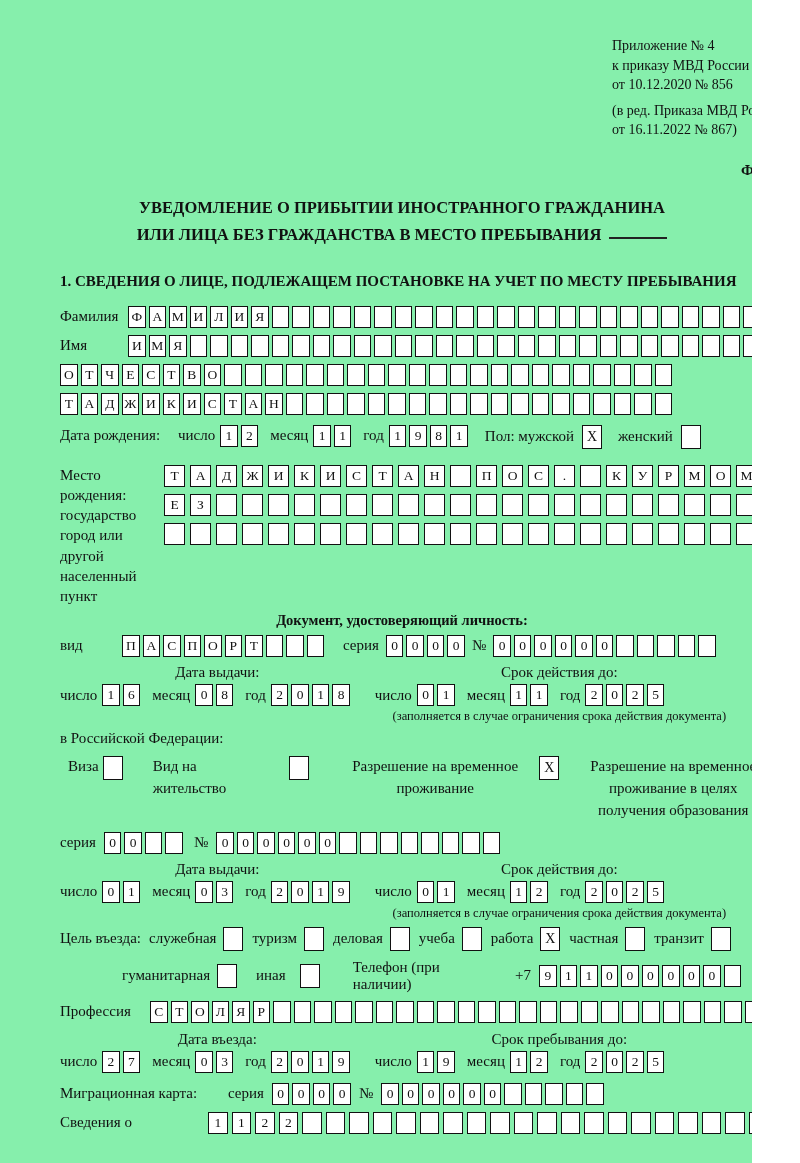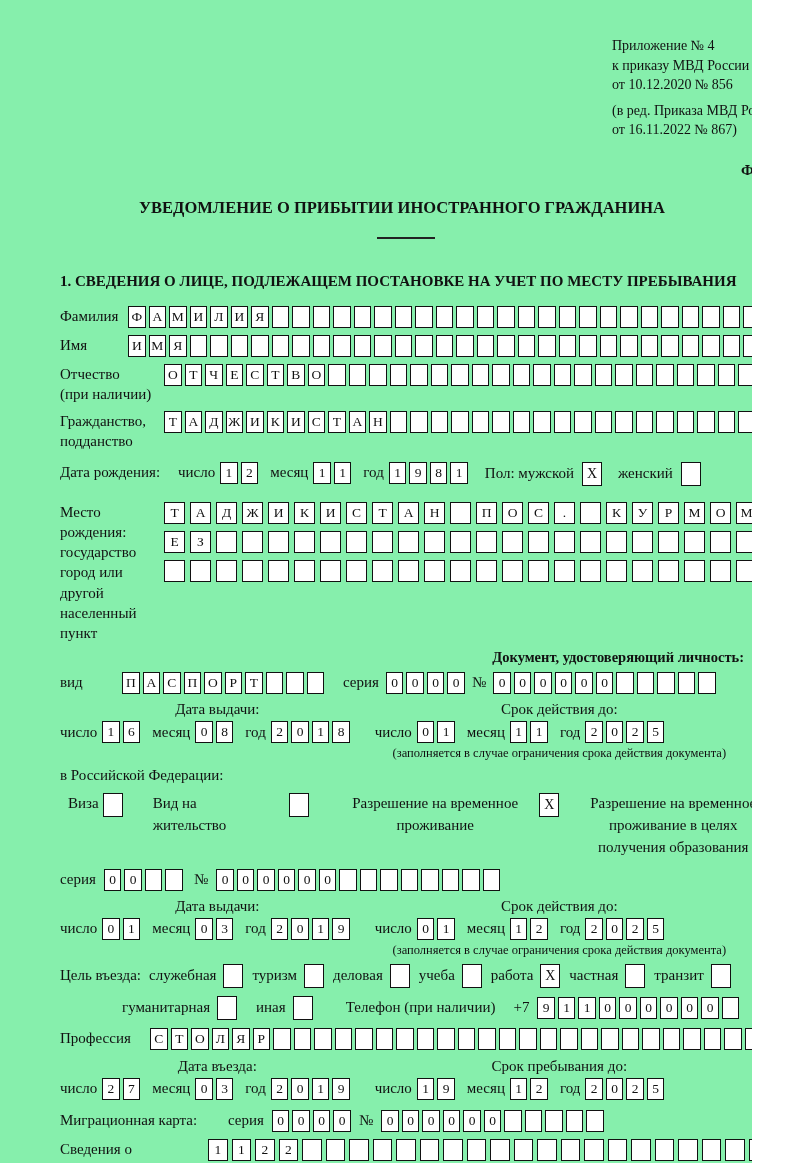--- a/index.html
+++ b/index.html
@@ -34,21 +34,21 @@
   .dategroup{display:flex;align-items:center;font-size:15px;}
   .dategroup .dlbl{margin-right:5px;}
   .dategroup .cells{margin-right:9px;}
   .dategroup .cells:last-child{margin-right:0;}
   .dates-pair{display:flex;margin:4px 0 2px 0;}
   .dates-col{display:flex;flex-direction:column;}
   .dates-col.left{width:46%;}
   .dates-col.right{width:54%;}
   .dates-header{text-align:center;font-size:15px;margin-bottom:3px;}
   .note{font-size:12.5px;margin-top:3px;text-align:center;}
-  .doc-header{text-align:right;font-weight:bold;font-size:14.5px;margin:6px 0 6px 0;}
+  .doc-header{text-align:center;font-weight:bold;font-size:14.5px;margin:6px 0 6px 0;}
   .plain{font-size:15px;line-height:1.6;}
   .opts{display:flex;align-items:flex-start;margin:6px 0 10px 0;}
   .opt{display:flex;align-items:flex-start;font-size:15px;}
   .opt-text{line-height:1.45;margin-left:8px;}
   .opt-text.center{text-align:center;}
   .inline-gap{width:10px;flex-shrink:0;}
   .purposes{display:flex;align-items:center;font-size:15px;flex-wrap:nowrap;margin-bottom:8px;}
   .purposes .p-item{display:flex;align-items:center;margin-right:9px;}
   .purposes .p-item .cb{margin-left:7px;}
   .legal{display:flex;align-items:flex-start;margin-top:4px;}
@@ -68,21 +68,21 @@
     <div>к приказу МВД России</div>
     <div>от 10.12.2020 № 856</div>
     <div class="gap"></div>
     <div>(в ред. Приказа МВД России</div>
     <div>от 16.11.2022 № 867)</div>
     <div class="forma">ФОРМА</div>
   </div>
 
   <div class="title">
     <div>УВЕДОМЛЕНИЕ О ПРИБЫТИИ ИНОСТРАННОГО ГРАЖДАНИНА</div>
-    <div><span class="blank-line"></span></div>
+    <div><span>ИЛИ ЛИЦА БЕЗ ГРАЖДАНСТВА В МЕСТО ПРЕБЫВАНИЯ</span><span class="blank-line"></span></div>
   </div>
 
   <div class="section-heading">1. СВЕДЕНИЯ О ЛИЦЕ, ПОДЛЕЖАЩЕМ ПОСТАНОВКЕ НА УЧЕТ ПО МЕСТУ ПРЕБЫВАНИЯ</div>
 
   <div class="row">
     <div class="lbl w68">Фамилия</div>
     <div class="cells">
         <span class="cell">Ф</span>
         <span class="cell">А</span>
         <span class="cell">М</span>
@@ -150,24 +150,20 @@
         <span class="cell"></span>
         <span class="cell"></span>
         <span class="cell"></span>
         <span class="cell"></span>
         <span class="cell"></span>
         <span class="cell"></span>
       </div>
   </div>
 
   <div class="row">
-    <div class="lbl w104">
-      <div>Отчество</div>
-      <div>(при наличии)</div>
-    </div>
     <div class="cells">
         <span class="cell">О</span>
         <span class="cell">Т</span>
         <span class="cell">Ч</span>
         <span class="cell">Е</span>
         <span class="cell">С</span>
         <span class="cell">Т</span>
         <span class="cell">В</span>
         <span class="cell">О</span>
         <span class="cell"></span>
@@ -189,24 +185,20 @@
         <span class="cell"></span>
         <span class="cell"></span>
         <span class="cell"></span>
         <span class="cell"></span>
         <span class="cell"></span>
         <span class="cell"></span>
       </div>
   </div>
 
   <div class="row">
-    <div class="lbl w104">
-      <div>Гражданство,</div>
-      <div>подданство</div>
-    </div>
     <div class="cells">
         <span class="cell">Т</span>
         <span class="cell">А</span>
         <span class="cell">Д</span>
         <span class="cell">Ж</span>
         <span class="cell">И</span>
         <span class="cell">К</span>
         <span class="cell">И</span>
         <span class="cell">С</span>
         <span class="cell">Т</span>
@@ -592,21 +584,21 @@
         </span>
       </span>
   </div>
   <div class="purposes" style="padding-left:62px;">
     <span class="p-item">
         <span>гуманитарная</span>
         <span class="cb cells">
           <span class="cell"></span>
         </span>
       </span>
-    <span class="p-item" style="margin-left:10px;">
+    <span class="p-item" style="margin-left:10px;gap:7px;">
         <span>иная</span>
         <span class="cb cells">
           <span class="cell"></span>
         </span>
       </span>
     <span style="margin:0 18px 0 24px;">Телефон (при наличии)</span>
     <span style="margin-right:8px;">+7</span>
     <span class="cells">
         <span class="cell">9</span>
         <span class="cell">1</span>

